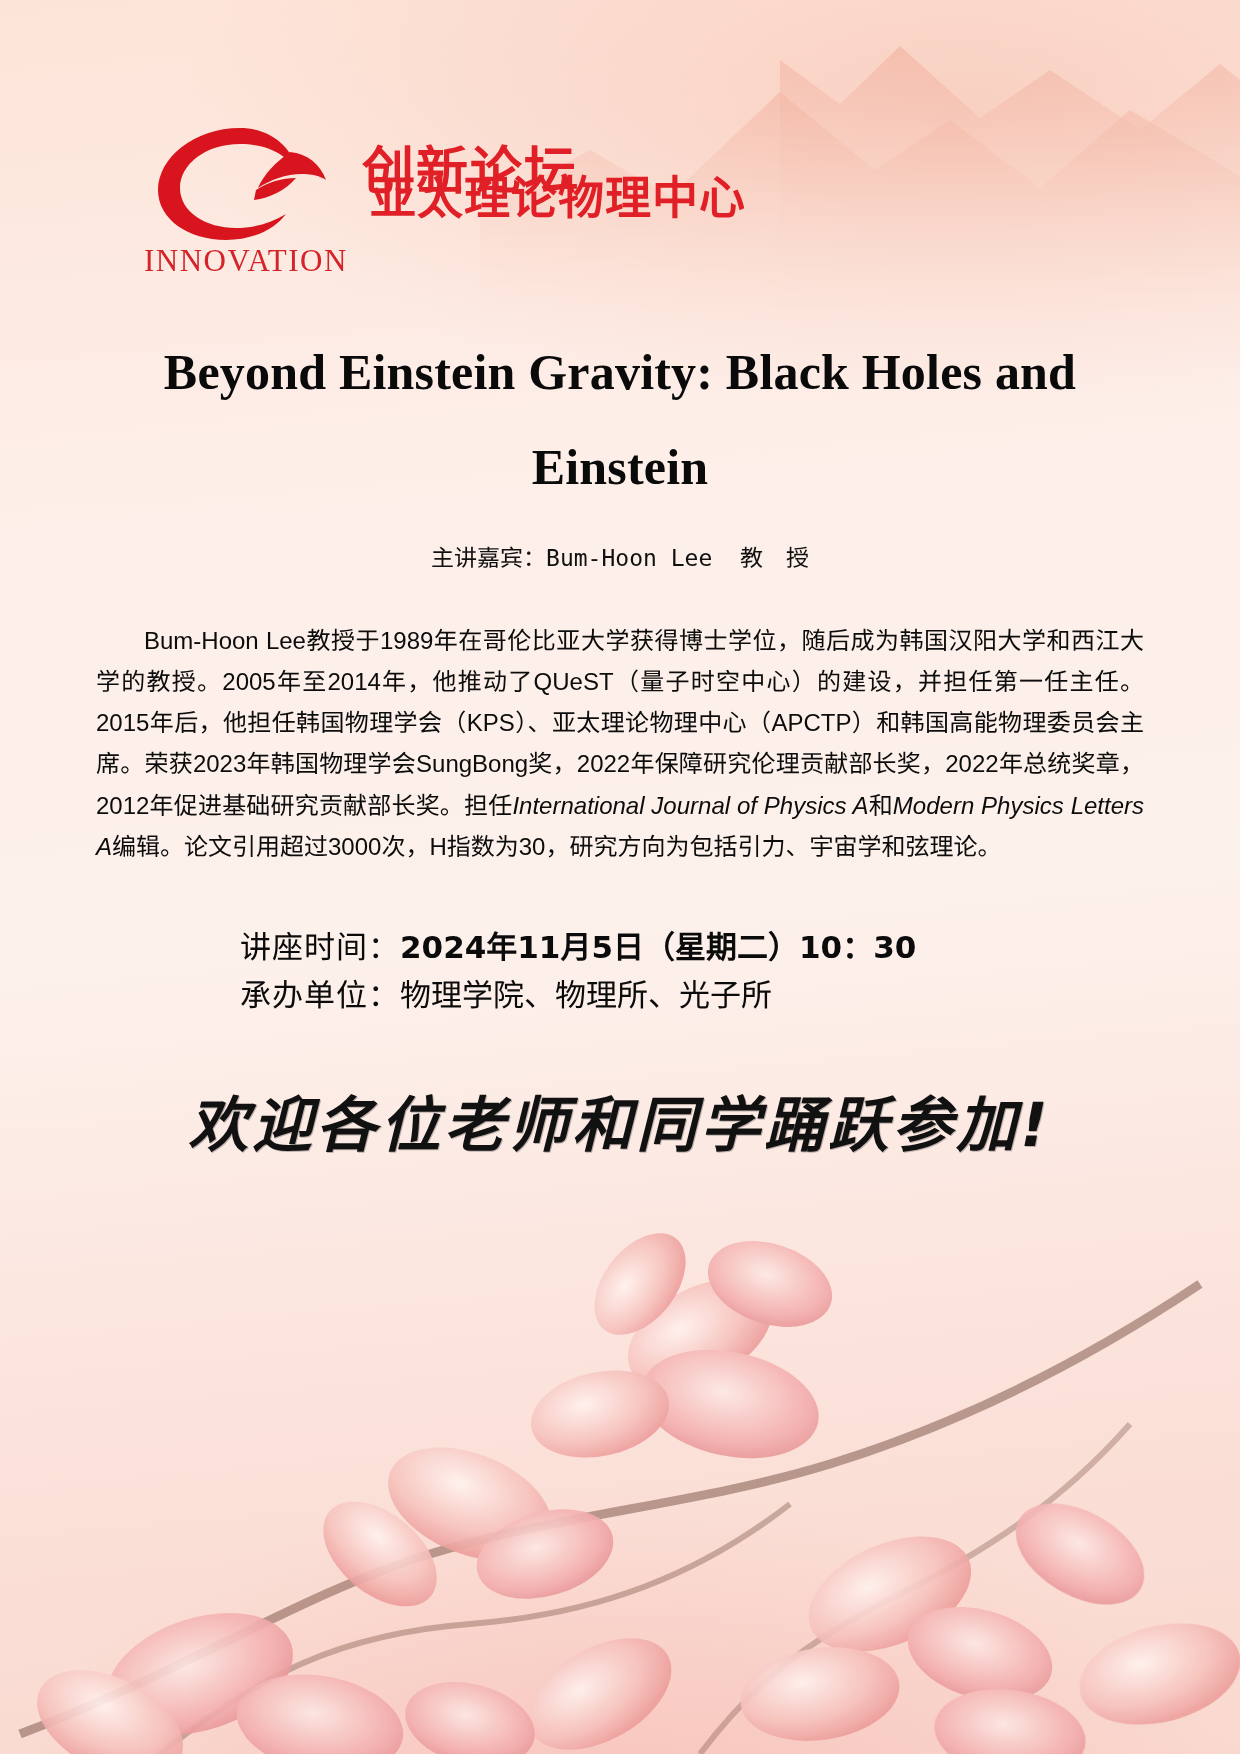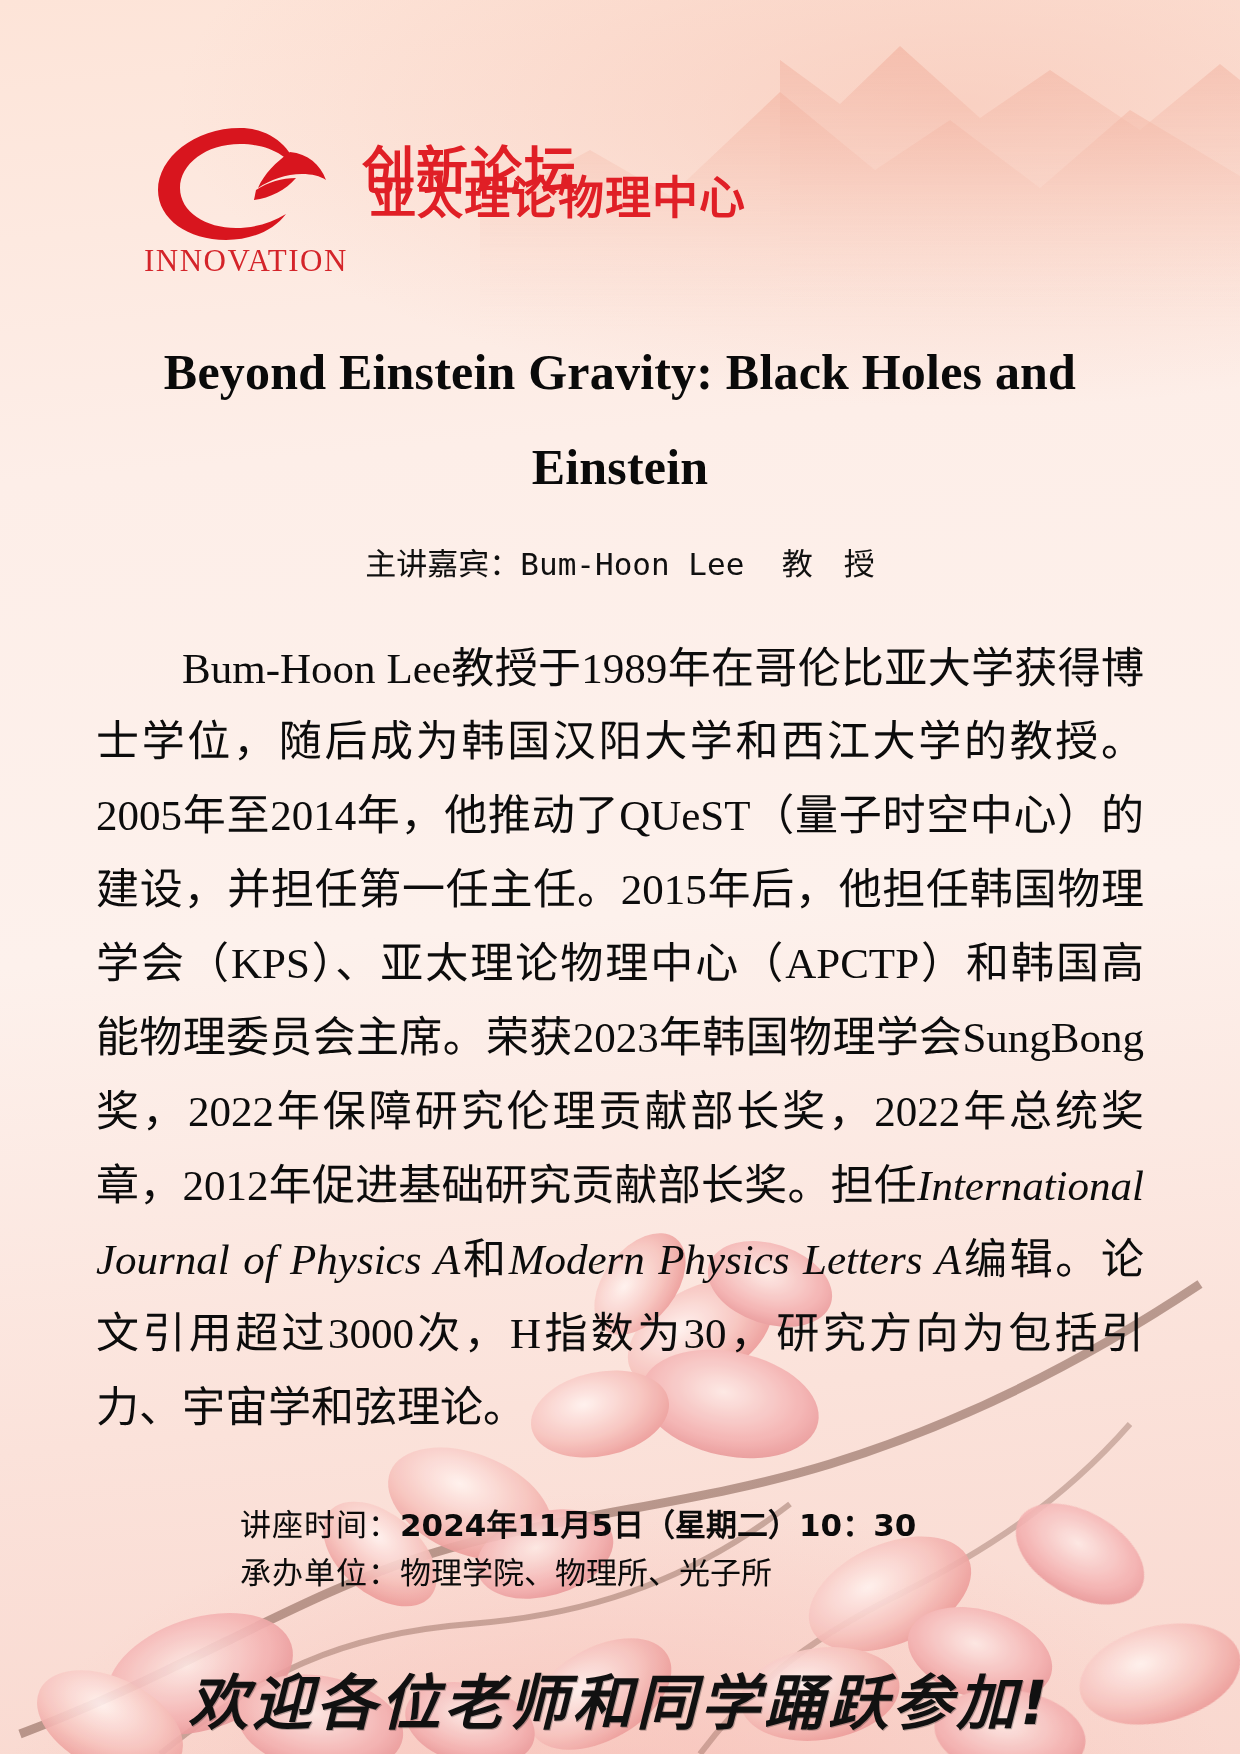--- a/index.html
+++ b/index.html
@@ -103,31 +103,31 @@
     line-height: 1.9;
     color: #0a0a0a;
     letter-spacing: 0.2px;
   }
 
   
   .people {
     margin: 26px 0 0 0;
     text-align: center;
     font-family: "DejaVu Sans Mono", monospace;
-    font-size: 31px;
+    font-size: 23px;
     color: #101010;
     line-height: 1.5;
   }
   .people div { white-space: pre; }
 
   
   .bio {
     margin: 44px 96px 0 96px;
-    font-family: Liberation Serif, serif;
-    font-size: 43px;
+    font-family: Liberation Sans, sans-serif;
+    font-size: 24px;
     line-height: 1.72;
     color: #0c0c0c;
     text-align: justify;
     text-justify: inter-ideograph;
     text-indent: 2em;
   }
   .bio i { font-style: italic; }
 
   
   .info {

